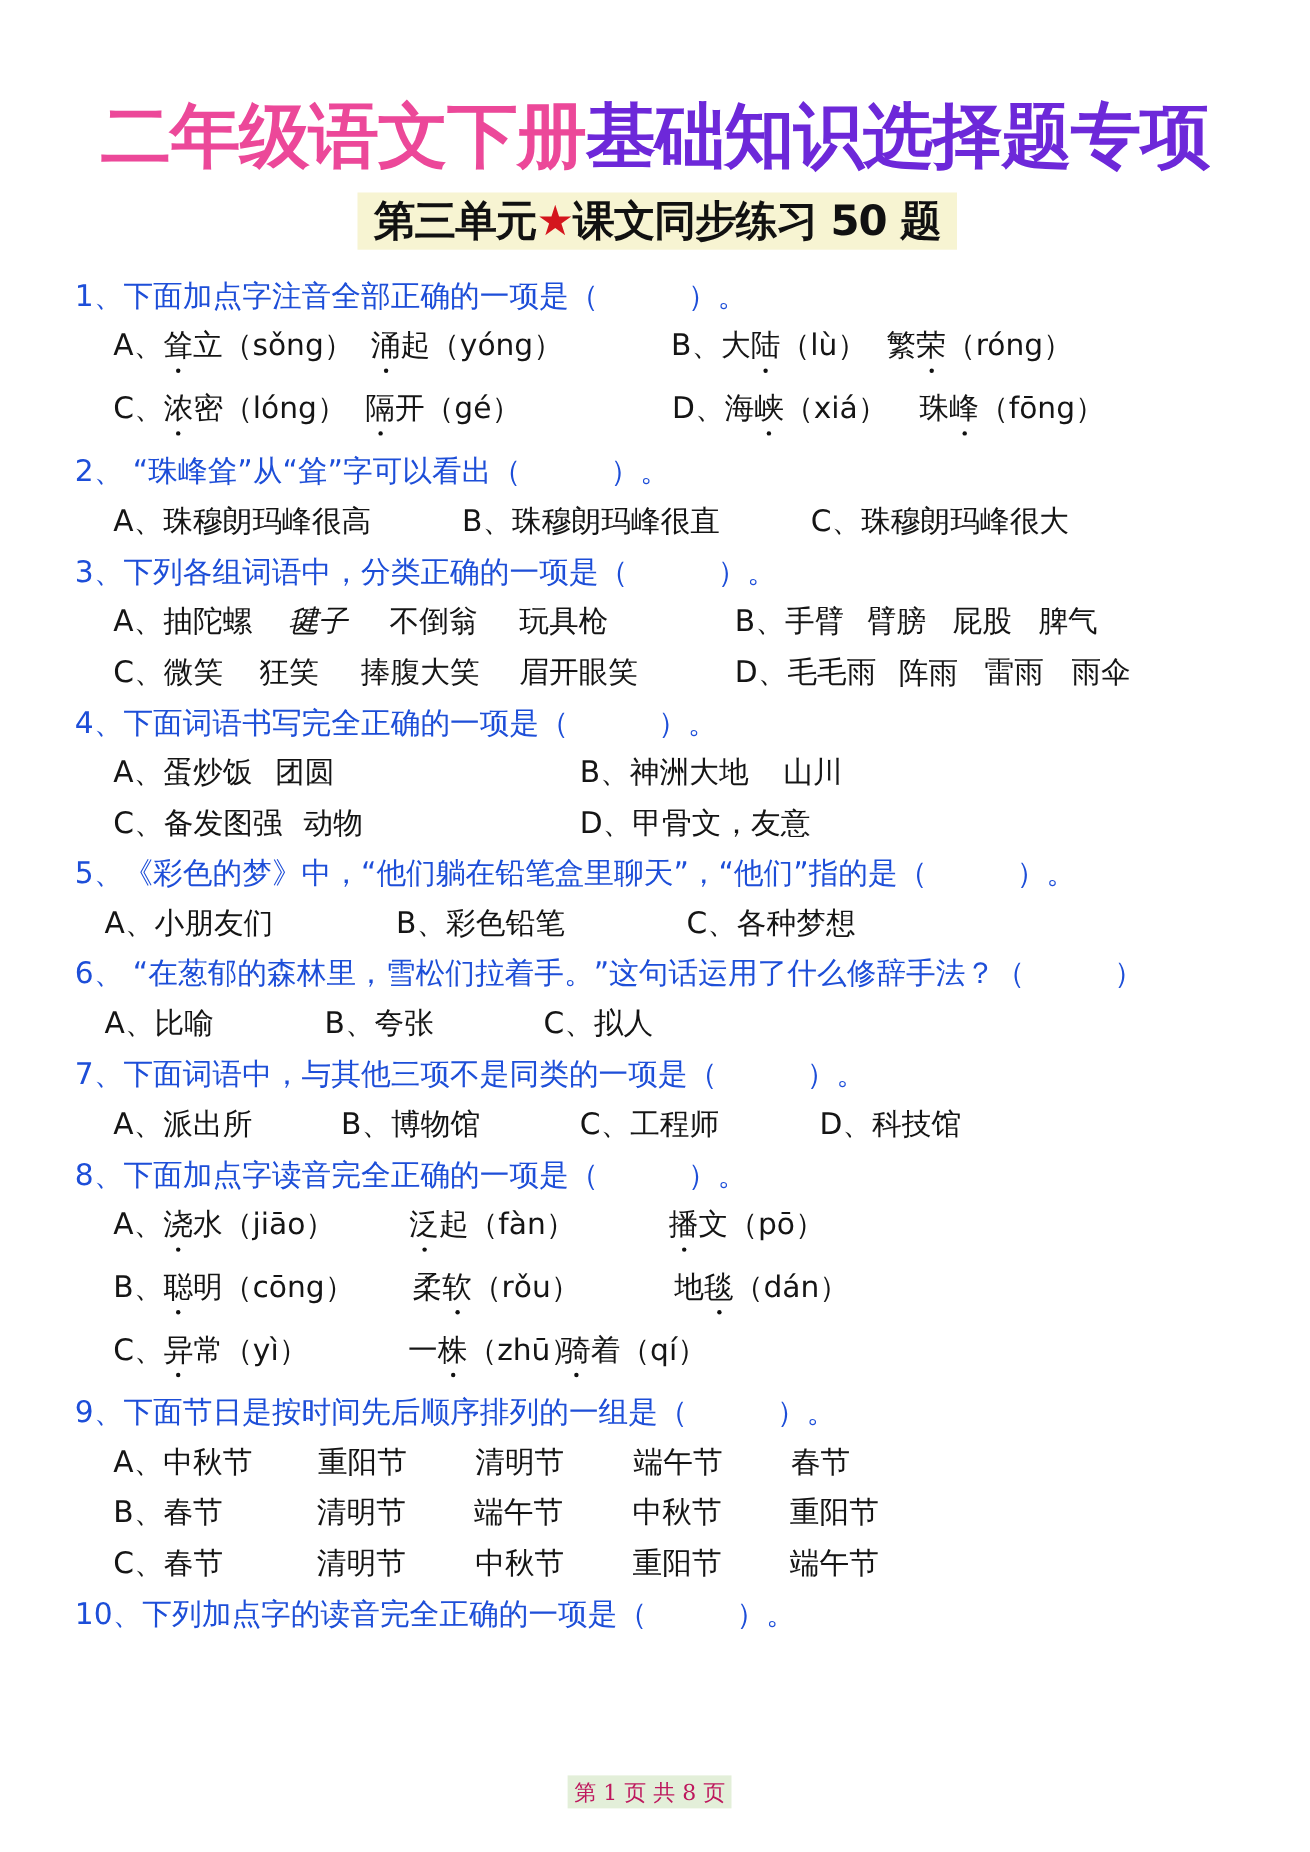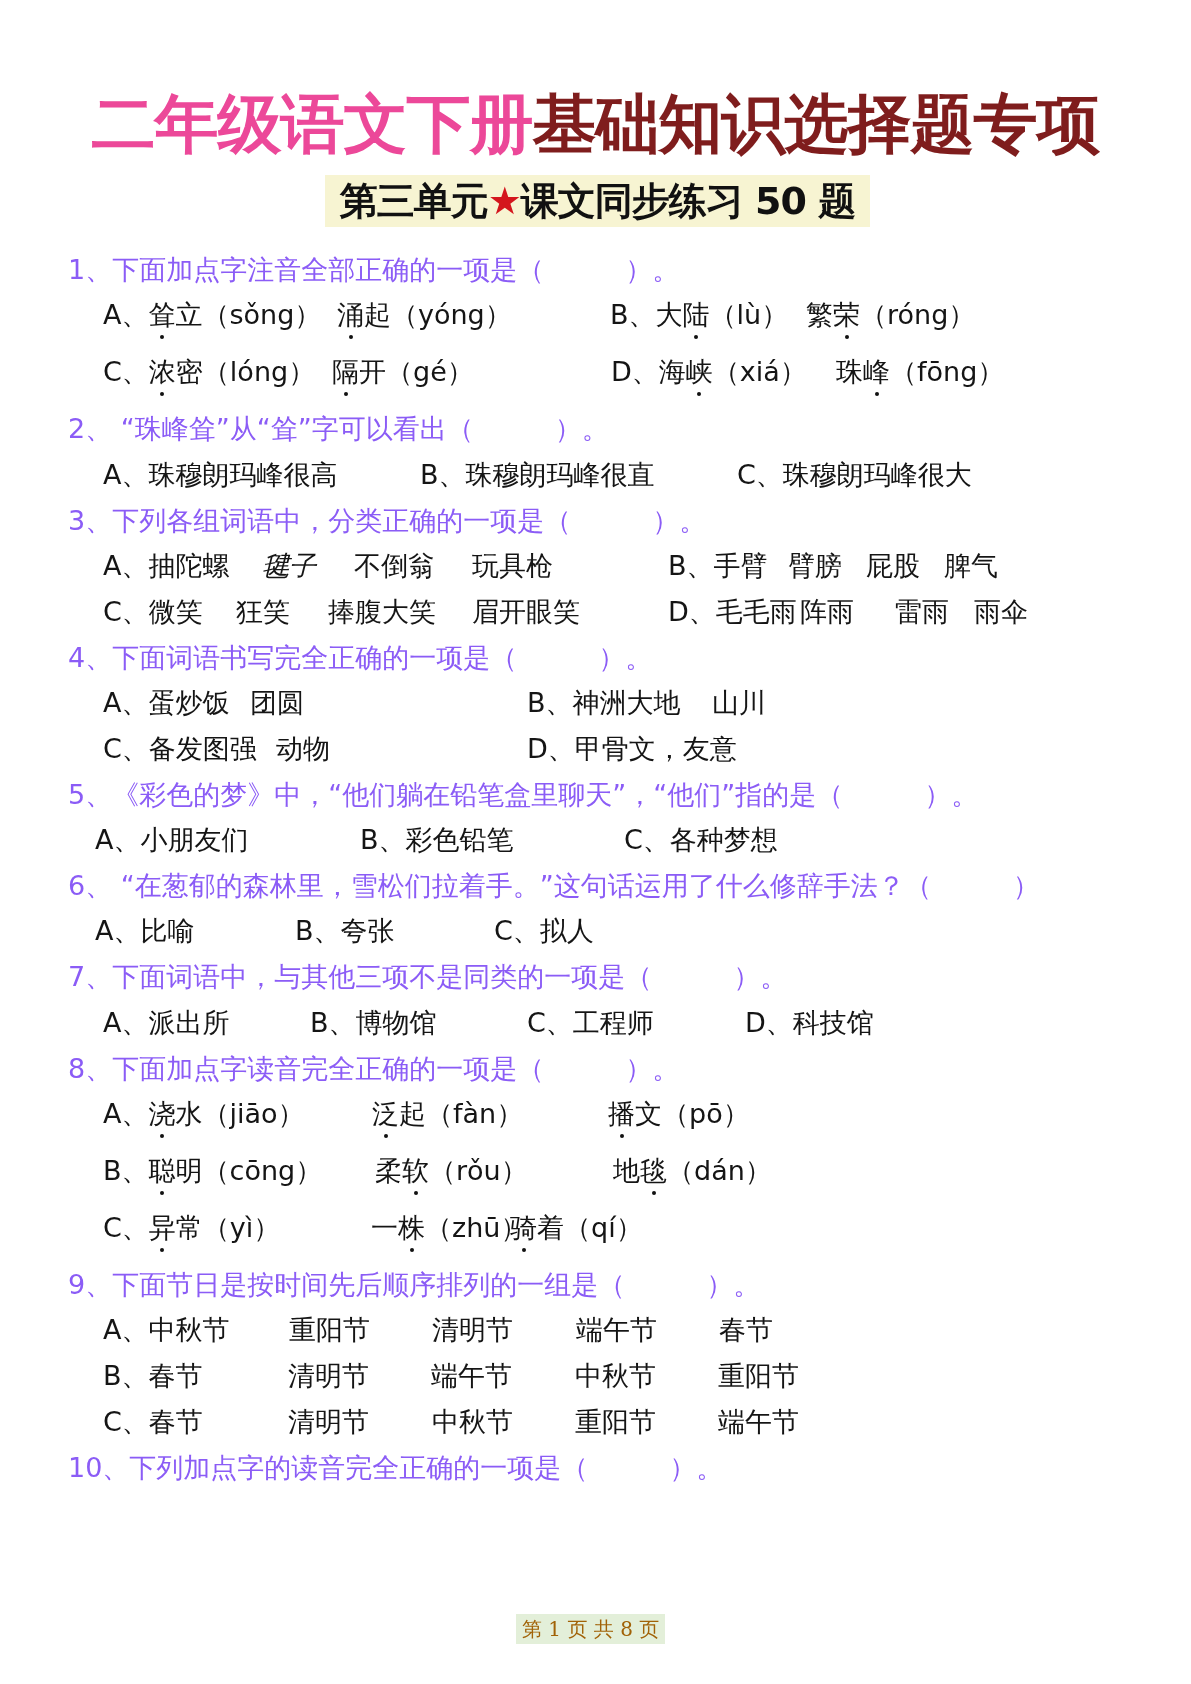--- a/index.html
+++ b/index.html
@@ -5,45 +5,45 @@
   * { margin: 0; padding: 0; box-sizing: border-box; }
   html, body { width: 1191px; height: 1684px; background: #ffffff; overflow: hidden; }
   body { position: relative; font-family: "DejaVu Sans", "Liberation Sans", sans-serif; color: #111111; }
 
   .title {
     position: absolute; left: 0; top: 84px; width: 1191px;
     text-align: center; font-size: 64px; font-weight: bold; letter-spacing: -1px;
     line-height: 80px; white-space: nowrap;
   }
   .title .t-black { color: #ec4899; font-family: Liberation Serif, serif; }
-  .title .t-red { color: #7f1d1d; }
+  .title .t-red { color: #6d28d9; }
 
   .subtitle-box {
     position: absolute; left: 325px; top: 175px; width: 545px; height: 52px;
     background: #f7f4d2;
     display: flex; align-items: center; justify-content: center;
   }
   .subtitle { font-size: 38px; font-weight: bold; color: #111; white-space: nowrap; letter-spacing: -1px; }
   .subtitle .star { color: #d4161d; }
 
   .line {
-    position: absolute; font-size: 27px; line-height: 36px; white-space: nowrap; color: #8b5cf6;
+    position: absolute; font-size: 27px; line-height: 36px; white-space: nowrap; color: #1d4ed8;
   }
   .opt { position: absolute; font-size: 27px; line-height: 36px; white-space: nowrap; color: #151515; }
 
   .dot { position: relative; display: inline-block; }
   .dot::after {
     content: ""; position: absolute; left: 50%; bottom: -6px; width: 4px; height: 4px;
     margin-left: -2px; border-radius: 50%; background: #111;
   }
 
   .footer {
     position: absolute; left: 516px; top: 1614px; height: 30px; padding: 0 6px;
     background: #e3efd9; font-family: "DejaVu Serif", "Liberation Serif", serif;
-    font-size: 20px; line-height: 30px; color: #a16207; white-space: nowrap;
+    font-size: 20px; line-height: 30px; color: #be185d; white-space: nowrap;
   }
 </style>
 </head>
 <body>
 
 <div class="title"><span class="t-black">二年级语文下册</span><span class="t-red">基础知识选择题专项</span></div>
 
 <div class="subtitle-box">
   <div class="subtitle"><span>第三单元</span><span class="star">★</span><span>课文同步练习 50 题</span></div>
 </div>
@@ -70,21 +70,21 @@
 <div class="opt" style="left:472px;top:548px;">玩具枪</div>
 <div class="opt" style="left:668px;top:548px;"><span>B、</span><span>手臂</span></div>
 <div class="opt" style="left:788px;top:548px;">臂膀</div>
 <div class="opt" style="left:866px;top:548px;">屁股</div>
 <div class="opt" style="left:944px;top:548px;">脾气</div>
 <div class="opt" style="left:103px;top:594px;"><span>C、</span><span>微笑</span></div>
 <div class="opt" style="left:236px;top:594px;">狂笑</div>
 <div class="opt" style="left:328px;top:594px;">捧腹大笑</div>
 <div class="opt" style="left:472px;top:594px;">眉开眼笑</div>
 <div class="opt" style="left:668px;top:594px;"><span>D、</span><span>毛毛雨</span></div>
-<div class="opt" style="left:800px;top:594px;font-family:Liberation Serif, serif;">阵雨</div>
+<div class="opt" style="left:817px;top:594px;font-family:Liberation Serif, serif;">阵雨</div>
 <div class="opt" style="left:895px;top:594px;">雷雨</div>
 <div class="opt" style="left:974px;top:594px;">雨伞</div>
 
 <div class="line" style="left:68px;top:640px;">4、下面词语书写完全正确的一项是（　　　）。</div>
 <div class="opt" style="left:103px;top:685px;"><span>A、</span><span>蛋炒饭</span></div>
 <div class="opt" style="left:250px;top:685px;">团圆</div>
 <div class="opt" style="left:527px;top:685px;"><span>B、</span><span>神洲大地</span></div>
 <div class="opt" style="left:712px;top:685px;">山川</div>
 <div class="opt" style="left:103px;top:731px;"><span>C、</span><span>备发图强</span></div>
 <div class="opt" style="left:276px;top:731px;">动物</div>

